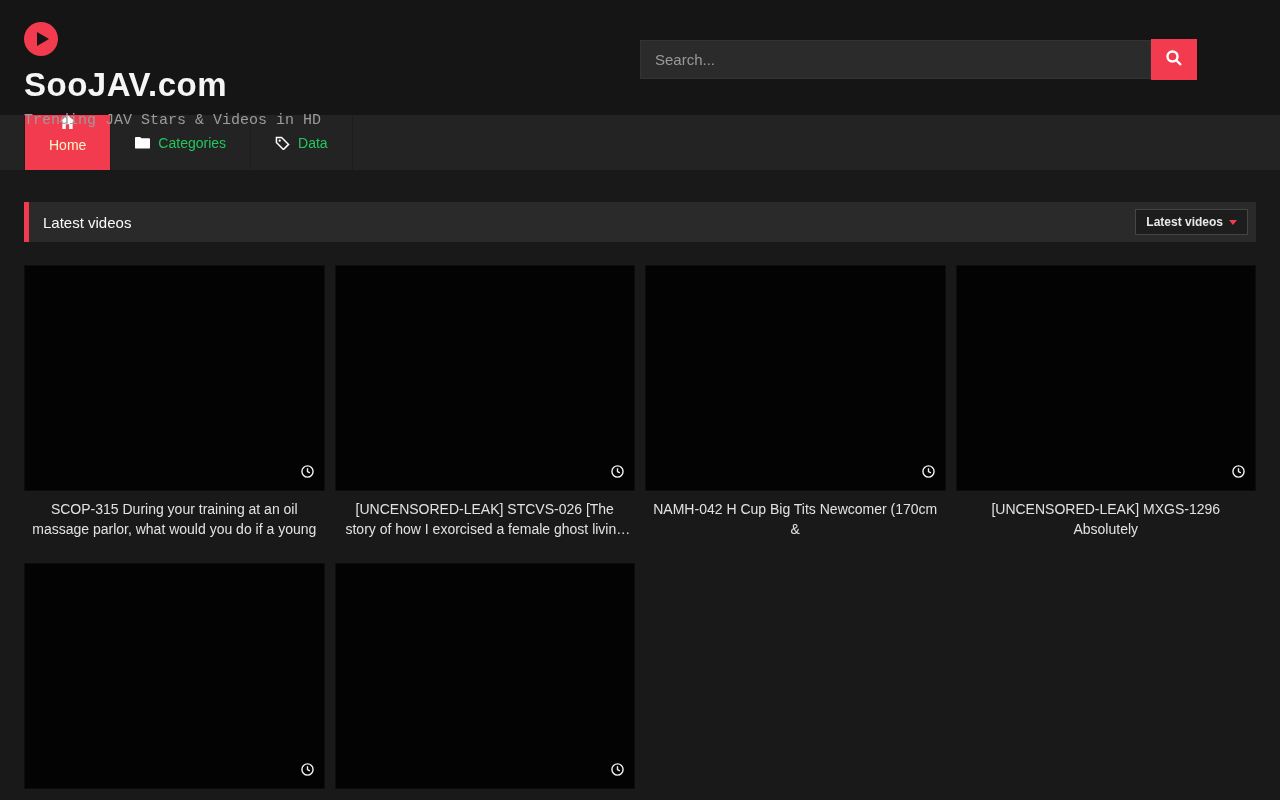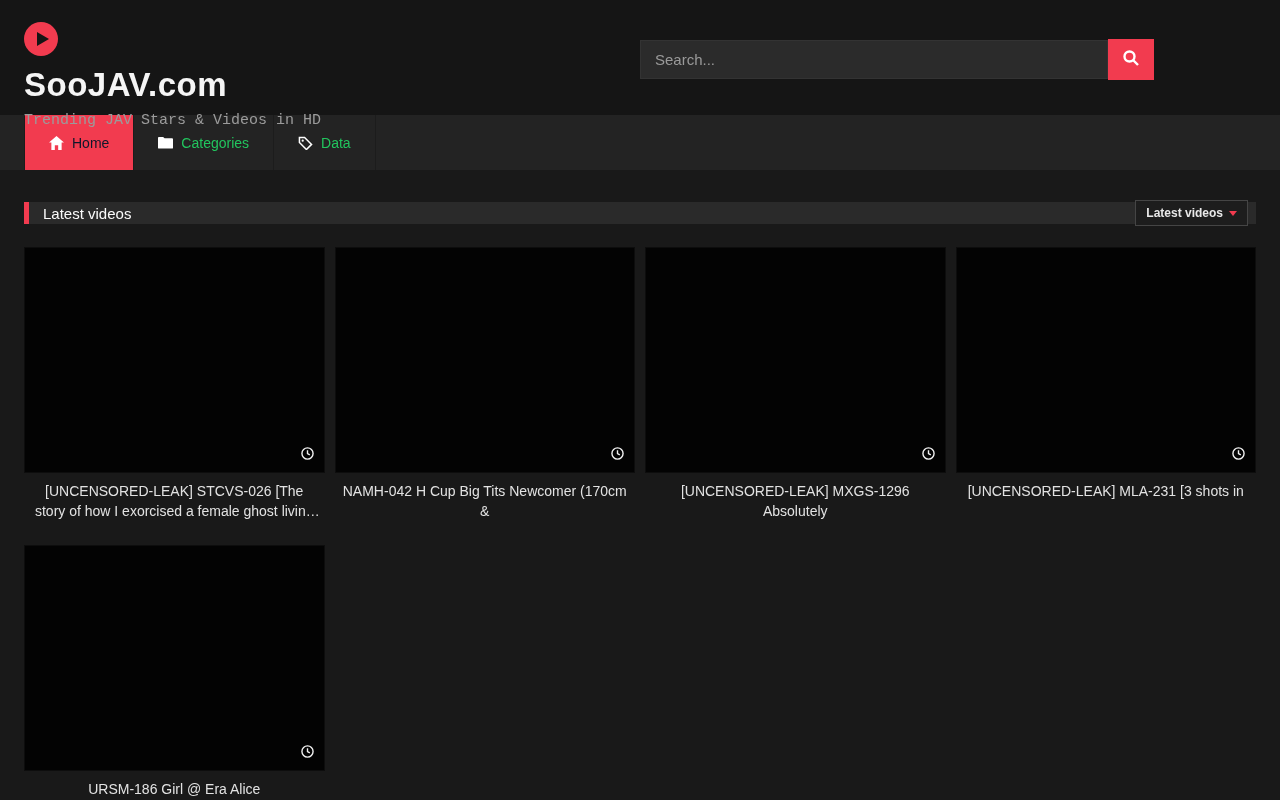--- a/index.html
+++ b/index.html
@@ -23,46 +23,46 @@
     display:flex; align-items:center; justify-content:center;
   }
   .logo-play svg { display:block; margin-left:2px; }
   .logo-text { font-size:33px; font-weight:bold; color:#f5f5f5; letter-spacing:0.5px; }
   .tagline { margin-top:8px; font-size:15px; color:#9b9b9b;font-family:Liberation Mono, monospace; }
   .search-form {
     position:absolute; left:640px; top:39px;
     display:flex; align-items:center;
   }
   .search-input {
-    width:468px; height:39px;
+    width:511px; height:39px;
     background:#2b2b2b; border:1px solid #333;
     color:#cfcfcf; font-size:15px; padding:0 14px;
     outline:none; font-family:"Liberation Sans", sans-serif;
   }
   .search-input::placeholder { color:#9a9a9a; }
   .search-btn {
     width:46px; height:41px; border:none;
     background:var(--accent); cursor:pointer;
     display:flex; align-items:center; justify-content:center;
   }
   
   .main-nav { background:#232323; height:55px; display:flex; padding-left:24px; }
   .nav-item {
     display:flex; align-items:center; gap:8px;
     padding:0 24px; height:55px;
     font-size:14px; color:#22c55e; cursor:pointer;
     border-right:1px solid #1c1c1c;
   }
   .nav-item:first-child { border-left:1px solid #1c1c1c; }
-  .nav-item.active { background:var(--accent); color:#0f172a; }
+  .nav-item.active { background:var(--accent); color:#fef9c3;flex-direction:column; }
   .nav-item svg { display:block; }
   
   .section-header {
     width:1232px; margin:32px auto 0 auto;
-    background:#2a2a2a; height:22px;
+    background:#2a2a2a; height:40px;
     border-left:5px solid var(--accent);
     display:flex; align-items:center;
     padding-left:14px; padding-right:8px;
   }
   .section-title { font-size:15px; color:#fafafa; }
   .sort-dropdown {
     margin-left:auto;
     background:#1d1d1d; border:1px solid #454545;
     color:#e8e8e8; font-size:12px; font-weight:bold;
     padding:5px 10px; cursor:pointer;
@@ -167,20 +167,31 @@
 
   <div class="video-card">
     <div class="video-thumb">
       <span class="thumb-clock">
         <svg width="13" height="13" viewBox="0 0 14 14" fill="none" stroke="#ffffff" stroke-width="1.5">
             <circle cx="7" cy="7" r="6"></circle>
             <path d="M7 3.5 V7 L9.5 8.5"></path>
           </svg>
       </span>
     </div>
+    <div class="video-title">SCOP-315 During your training at an oil massage parlor, what would you do if a young</div>
+  </div>
+  <div class="video-card">
+    <div class="video-thumb">
+      <span class="thumb-clock">
+        <svg width="13" height="13" viewBox="0 0 14 14" fill="none" stroke="#ffffff" stroke-width="1.5">
+            <circle cx="7" cy="7" r="6"></circle>
+            <path d="M7 3.5 V7 L9.5 8.5"></path>
+          </svg>
+      </span>
+    </div>
     <div class="video-title">[UNCENSORED-LEAK] STCVS-026 [The story of how I exorcised a female ghost living in my</div>
   </div>
   <div class="video-card">
     <div class="video-thumb">
       <span class="thumb-clock">
         <svg width="13" height="13" viewBox="0 0 14 14" fill="none" stroke="#ffffff" stroke-width="1.5">
             <circle cx="7" cy="7" r="6"></circle>
             <path d="M7 3.5 V7 L9.5 8.5"></path>
           </svg>
       </span>

